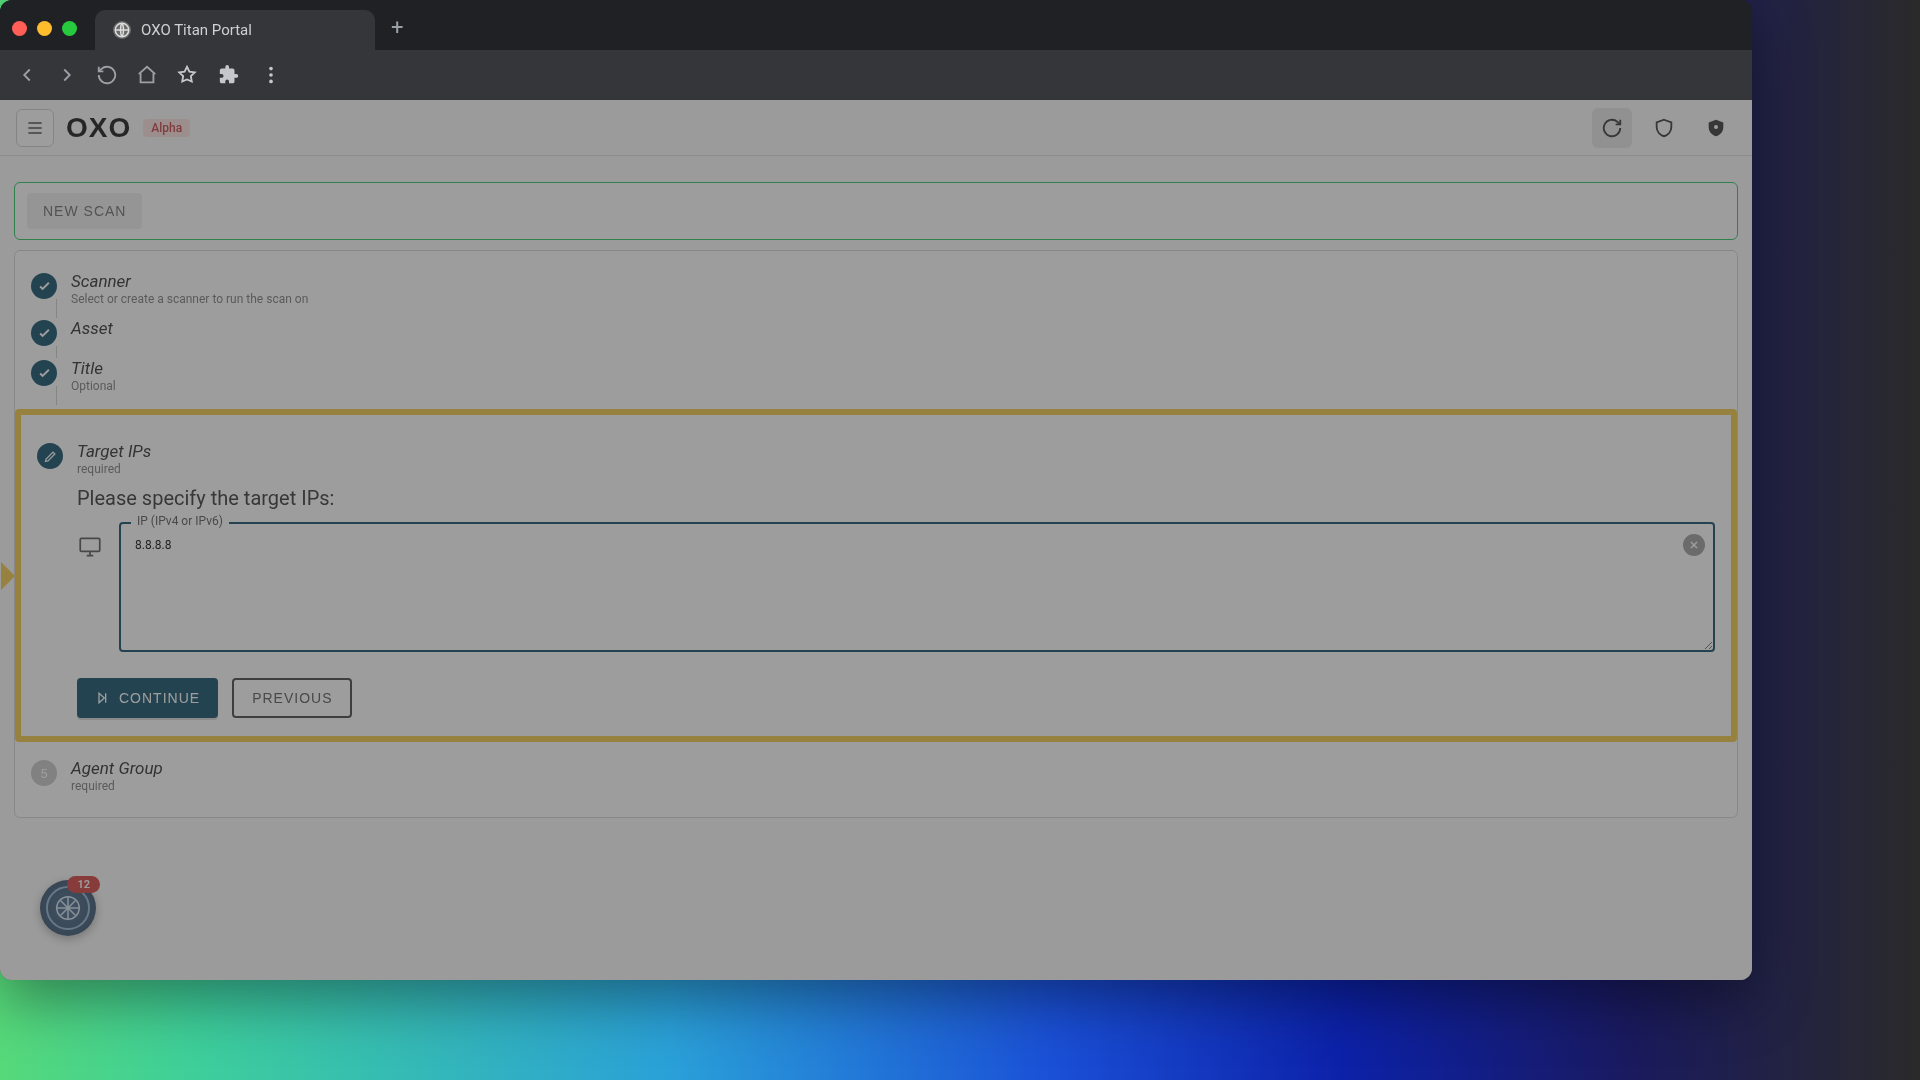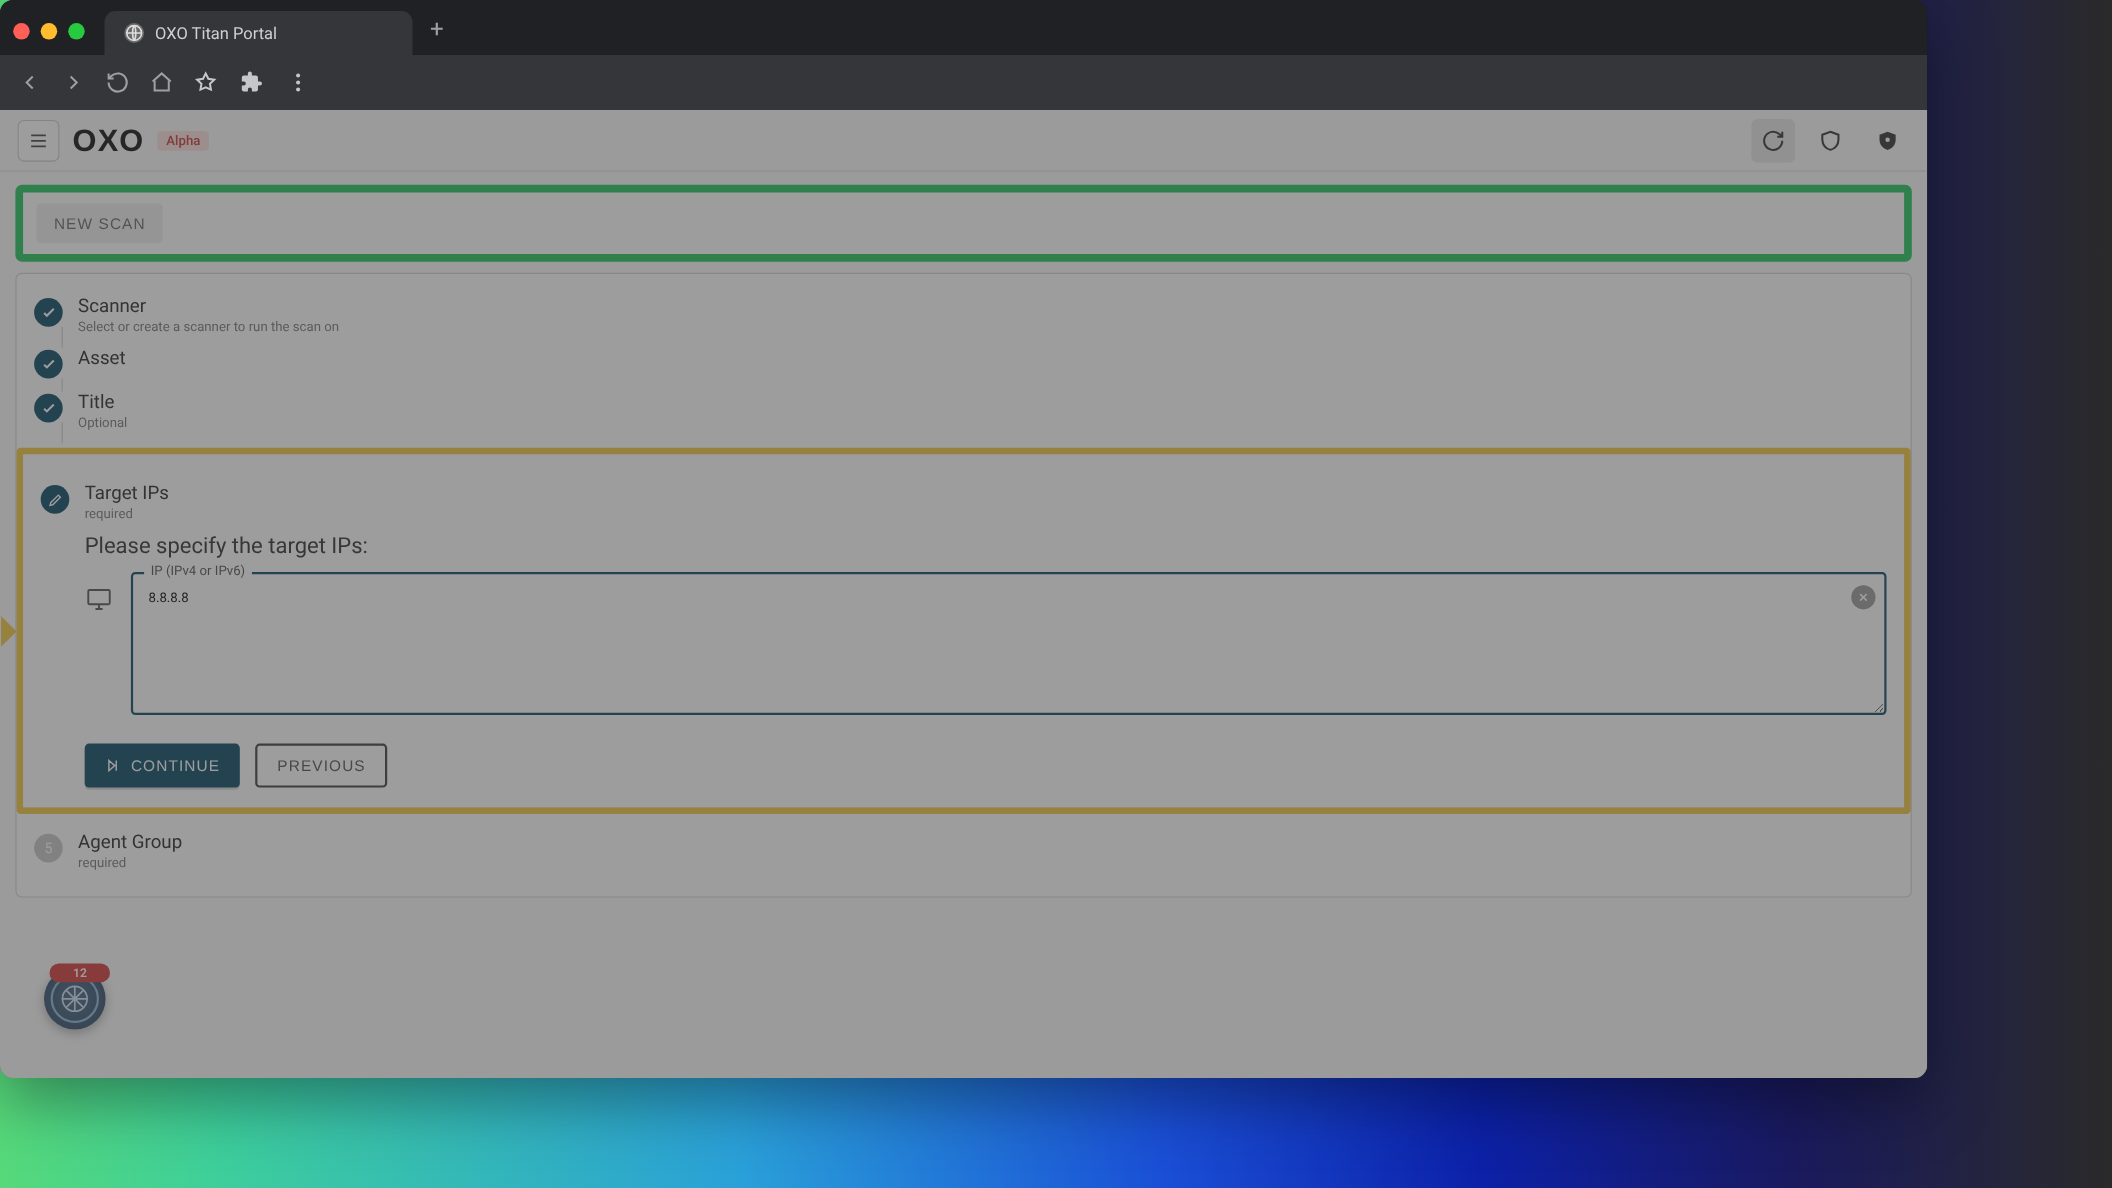--- a/index.html
+++ b/index.html
@@ -63,35 +63,35 @@
   .hamburger { width:38px;height:38px;border:1px solid #ccc;border-radius:6px;display:flex;align-items:center;justify-content:center;cursor:pointer;background:#fff;}
   .hamburger svg{width:20px;height:20px;stroke:#444;}
   .logo { font-family: Arial Black, Arial, sans-serif; font-weight:900; font-size:28px; letter-spacing:1px; color:#111;}
   .alpha-badge{ background:#ffe1e1; color:#c43a3a; font-size:12px; padding:2px 8px; border-radius:4px; font-weight:500;}
   .header-spacer{flex:1;}
   .header-icon{width:40px;height:40px;border:1px solid transparent;border-radius:6px;display:flex;align-items:center;justify-content:center;cursor:pointer;}
   .header-icon.bg{background:#e6e6e6;}
   .header-icon svg{width:22px;height:22px;}
   
   
-  .scan-bar{ margin:12px 14px 10px 14px; border:7px solid #22c55e; border-radius:6px; padding:10px 12px; background:#fff;}
+  .scan-bar{ margin:26px 14px 10px 14px; border:1px solid #22c55e; border-radius:6px; padding:10px 12px; background:#fff;}
   .new-scan-btn{ background:#efefef; color:#6b6b6b; font-size:14px; letter-spacing:1px; padding:10px 16px; border:none; border-radius:4px; cursor:pointer;}
   
   
   .stepper-card{ margin:0 14px 14px 14px; border:1px solid #d4d4d4; border-radius:6px; background:#fff; padding:14px 16px 18px 16px;}
   
   .step-row{ display:flex; align-items:flex-start; gap:14px; padding:6px 0; position:relative;}
   .step-connector{ position:absolute; left:25px; top:34px; bottom:-6px; width:1px; background:#cfcfcf;}
   .step-circle{ width:26px;height:26px;border-radius:50%;display:flex;align-items:center;justify-content:center;flex-shrink:0;margin-top:2px;}
   .step-circle.done{background:#0d4a66;color:#fff;}
   .step-circle.current{background:#0d4a66;color:#fff;}
   .step-circle.pending{background:#c7c7c7;color:#fff;font-size:13px;}
   .step-circle svg{width:15px;height:15px;}
   .step-labels{display:flex;flex-direction:column;}
-  .step-title{font-size:17px;color:#2a2a2a;}
+  .step-title{font-size:17px;color:#2a2a2a;font-style:italic;}
   .step-sub{font-size:12px;color:#7a7a7a;margin-top:1px;}
   
   
   .active-step-wrap{
     margin:10px -16px; padding:6px; background:#f2c641; border-radius:4px;
     position:relative;
   }
   .active-step-inner{ background:#fff; padding:26px 16px 18px 16px; }
   .active-pointer{
     position:absolute; left:-14px; top:50%; transform:translateY(-50%);
@@ -112,21 +112,21 @@
   
   .step-buttons{display:flex;gap:14px;margin-top:22px;}
   .btn-primary{background:#0d4a66;color:#fff;border:none;padding:10px 18px;border-radius:4px;font-size:14px;letter-spacing:1px;display:flex;align-items:center;gap:8px;cursor:pointer;box-shadow:0 2px 0 rgba(0,0,0,0.15);}
   .btn-primary svg{width:16px;height:16px;}
   .btn-secondary{background:#fff;color:#555;border:2px solid #404040;padding:10px 18px;border-radius:4px;font-size:14px;letter-spacing:1px;cursor:pointer;}
   
   
   .float-badge{position:absolute;left:40px;bottom:44px;width:56px;height:56px;border-radius:50%;background:radial-gradient(circle,#4a6a8a 0%,#2a4560 100%);box-shadow:0 3px 10px rgba(0,0,0,0.3);display:flex;align-items:center;justify-content:center;}
   .float-badge-inner{width:44px;height:44px;border-radius:50%;border:2px solid #8fb6d6;display:flex;align-items:center;justify-content:center;}
   .float-badge-inner svg{width:30px;height:30px;stroke:#cfe4f5;}
-  .float-count{position:absolute;top:-4px;right:-4px;background:#d53a3a;color:#fff;font-size:11px;padding:2px 21px;border-radius:10px;font-weight:600;}
+  .float-count{position:absolute;top:-4px;right:-4px;background:#d53a3a;color:#fff;font-size:11px;padding:2px 10px;border-radius:10px;font-weight:600;}
   
   .step-head-row{display:flex;align-items:flex-start;gap:14px;}
   .active-step-inner > .form-hint,
   .active-step-inner > .field-row,
   .active-step-inner > .step-buttons { margin-left: 40px; }
 </style>
 </head>
 <body>
 
 <div class="desktop">

